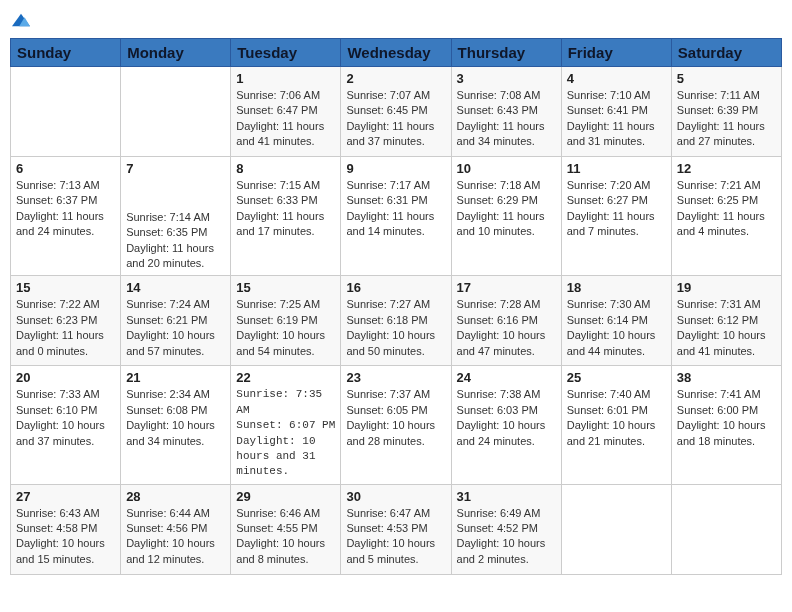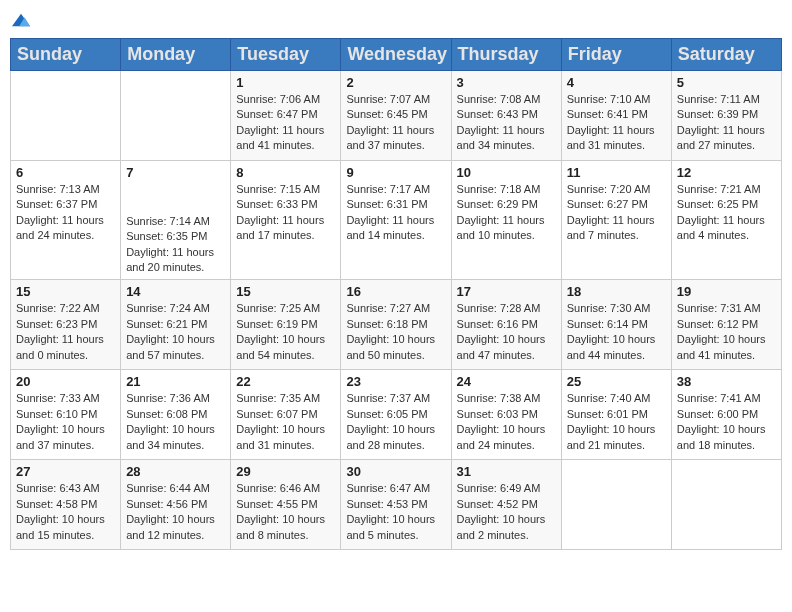--- a/index.html
+++ b/index.html
@@ -44,24 +44,24 @@
       font-size: 15px;
       color: #444;
     }
     table {
       width: 100%;
       border-collapse: collapse;
       table-layout: fixed;
     }
     thead th {
       background-color: #3a7abf;
-      color: #e5e5e5;
+      color: #0f172a;
       text-align: left;
       padding: 5px 6px;
-      font-size: 18px;
+      font-size: 15px;
       font-weight: bold;
       border: 1px solid #2a5a9f;
     }
     tbody td {
       vertical-align: top;
       border: 1px solid #ccc;
       padding: 4px 5px;
       min-height: 80px;
       height: 90px;
       font-size: 11px;
@@ -245,27 +245,27 @@
       </tr>
       <tr>
         <td>
           <span class="day-num">20</span>
           <div class="day-info" style="white-space: pre-line;">Sunrise: 7:33 AM
 Sunset: 6:10 PM
 Daylight: 10 hours and 37 minutes.</div>
         </td>
         <td>
           <span class="day-num">21</span>
-          <div class="day-info" style="white-space: pre-line;">Sunrise: 7:36 AM
+          <div class="day-info" style="white-space: pre-line;">Sunrise: 2:34 AM
 Sunset: 6:08 PM
 Daylight: 10 hours and 34 minutes.</div>
         </td>
         <td>
           <span class="day-num">22</span>
-          <div class="day-info" style="white-space: pre-line;">Sunrise: 7:35 AM
+          <div class="day-info" style="white-space: pre-line; font-family: Liberation Mono, monospace;">Sunrise: 7:35 AM
 Sunset: 6:07 PM
 Daylight: 10 hours and 31 minutes.</div>
         </td>
         <td>
           <span class="day-num">23</span>
           <div class="day-info" style="white-space: pre-line;">Sunrise: 7:37 AM
 Sunset: 6:05 PM
 Daylight: 10 hours and 28 minutes.</div>
         </td>
         <td>

